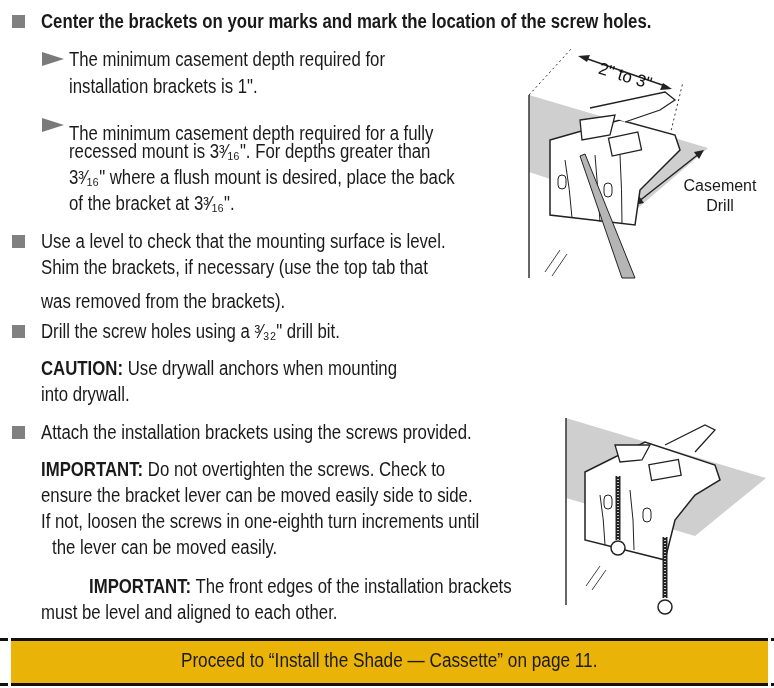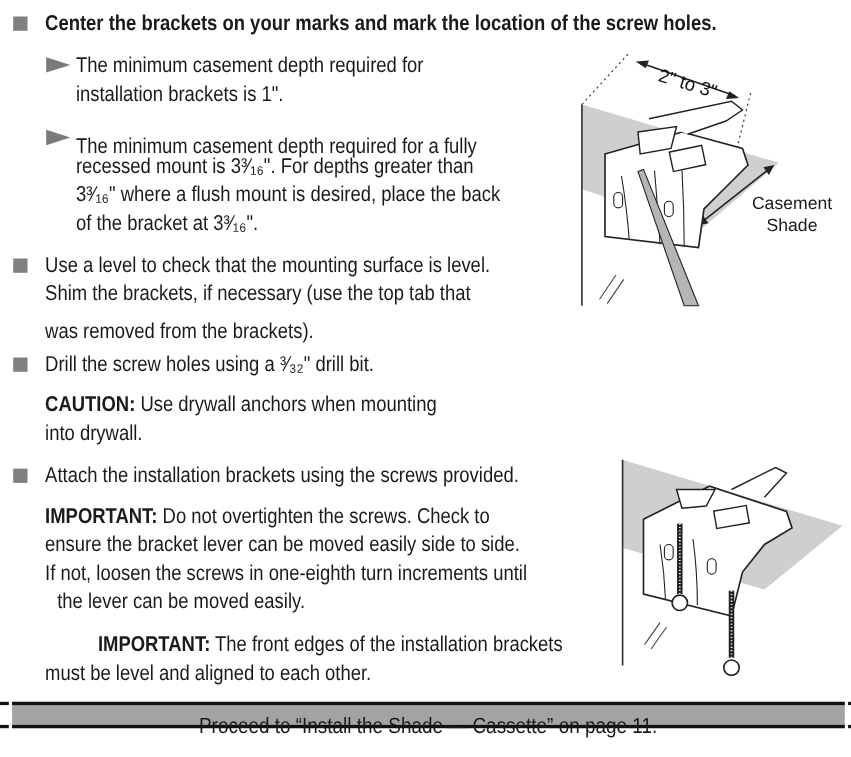--- a/index.html
+++ b/index.html
@@ -4,21 +4,21 @@
 <style>
   html,body{margin:0;padding:0;background:#fff;}
   body{width:774px;height:688px;position:relative;overflow:hidden;
     font-family:"Liberation Sans","DejaVu Sans",sans-serif;color:#1a1a1a;}
   .narrow{display:inline-block;transform:scaleX(0.86);transform-origin:left top;white-space:nowrap;}
   .line{position:absolute;font-size:19.5px;line-height:26px;white-space:nowrap;}
   .bullet{position:absolute;width:13px;height:13px;background:#808080;}
   .arrow{position:absolute;width:0;height:0;border-top:7px solid transparent;border-bottom:7px solid transparent;border-left:22px solid #7a7a7a;}
   .bold{font-weight:bold;}
   .fig{position:absolute;}
-  .banner{position:absolute;left:11px;top:638px;width:757px;height:24px;background:#a3a3a3;
+  .banner{position:absolute;left:11px;top:638px;width:757px;height:48px;background:#eab308;
     border-top:3px solid #111;border-bottom:3px solid #111;box-sizing:border-box;}
   .banner-text{position:absolute;left:0;right:0;top:8px;text-align:center;font-size:20px;}
   .banner .nub{position:absolute;width:8px;height:3px;background:#111;}
   .label{position:absolute;font-size:16px;line-height:20px;text-align:center;}
 </style>
 </head>
 <body>
 
 <div class="bullet" style="left:12px;top:15px;"></div>
 <div class="line" style="left:41px;top:8px;font-weight:bold;"><span class="narrow">Center the brackets on your marks and mark the location of the screw holes.</span></div>
@@ -80,21 +80,21 @@
     <rect x="94" y="143" width="8" height="14" rx="4" fill="#fff" stroke="#222"></rect>
 
     <polygon points="70,116 75,114 125,238 112,238" fill="#b5b5b5" stroke="#222" stroke-width="1"></polygon>
 
     <line x1="35" y1="232" x2="50" y2="210" stroke="#444"></line>
     <line x1="42" y1="236" x2="57" y2="214" stroke="#444"></line>
     <text x="88" y="40" font-family="Liberation Sans, sans-serif" font-size="17" transform="rotate(17 110 35)" fill="#111">2" to 3"</text>
   </svg>
   <div class="label" style="left:160px;top:136px;width:100px;">
     <div>Casement</div>
-    <div>Shade</div>
+    <div>Drill</div>
   </div>
 </div>
 
 <div class="fig" style="left:530px;top:400px;width:244px;height:230px;">
   <svg width="244" height="230" viewBox="0 0 244 230">
     <polygon points="36,18 236,78 165,136 36,98" fill="#cfcfcf"></polygon>
     <line x1="36" y1="18" x2="36" y2="205" stroke="#333" stroke-width="1.5"></line>
     <path d="M55,72 L115,42 L185,65 L190,80 L165,95 L145,120 L135,160 L55,140 Z" fill="#fff" stroke="#222" stroke-width="1.5"></path>
     <path d="M135,45 L175,25 L185,30 L165,52" fill="#fff" stroke="#222" stroke-width="1.3"></path>
     <path d="M85,45 L120,45 L112,60 L90,62 Z" fill="#fff" stroke="#222" stroke-width="1.3"></path>

